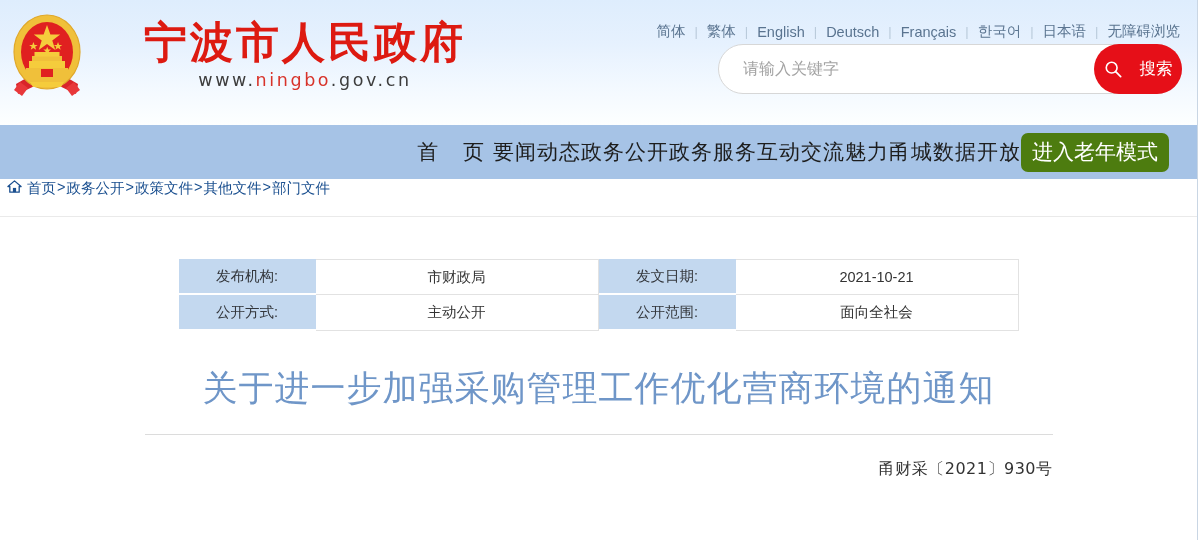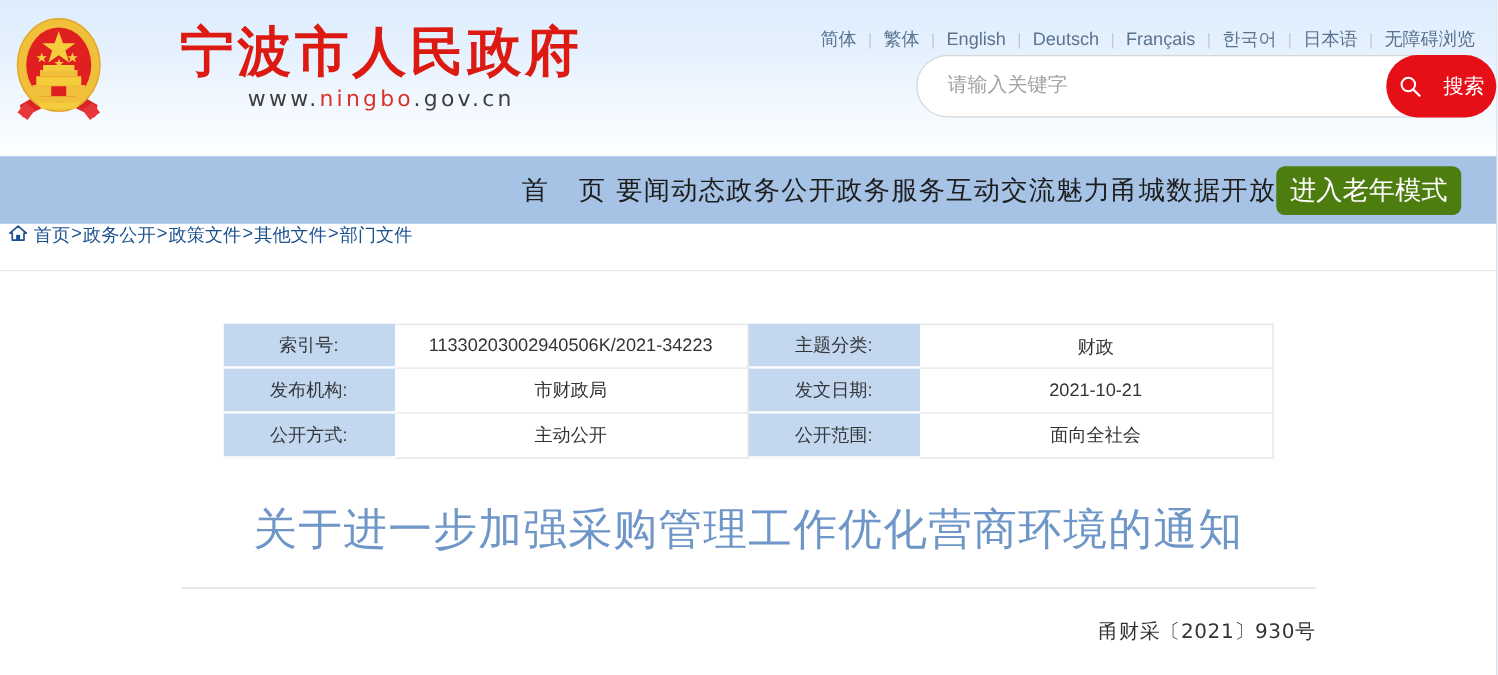--- a/index.html
+++ b/index.html
@@ -86,21 +86,21 @@
     padding: 0 9px;
   }
   .langbar .sep {
     color: #b9cada;
     font-size: 13px;
   }
 
   
   .searchwrap {
     position: absolute;
-    right: 0px;
+    right: 15px;
     top: 44px;
     width: 482px;
     height: 50px;
   }
   .searchbox {
     position: absolute;
     left: 18px;
     top: 0;
     width: 464px;
     height: 50px;
@@ -369,26 +369,20 @@
     <a>其他文件</a>
     <span class="sep">&gt;</span>
     <a>部门文件</a>
   </div>
 
   <div class="content">
 
     <table class="doc-table">
       <tbody>
         <tr>
-          <td class="lbl">索引号:</td>
-          <td class="val">11330203002940506K/2021-34223</td>
-          <td class="lbl">主题分类:</td>
-          <td class="val">财政</td>
-        </tr>
-        <tr>
           <td class="lbl">发布机构:</td>
           <td class="val">市财政局</td>
           <td class="lbl">发文日期:</td>
           <td class="val">2021-10-21</td>
         </tr>
         <tr>
           <td class="lbl">公开方式:</td>
           <td class="val">主动公开</td>
           <td class="lbl">公开范围:</td>
           <td class="val">面向全社会</td>

